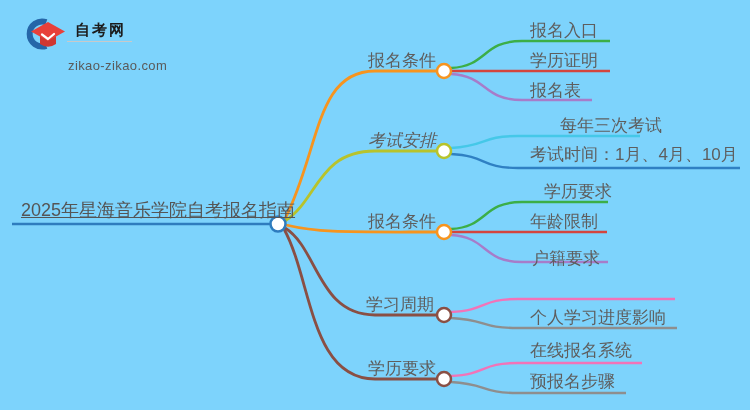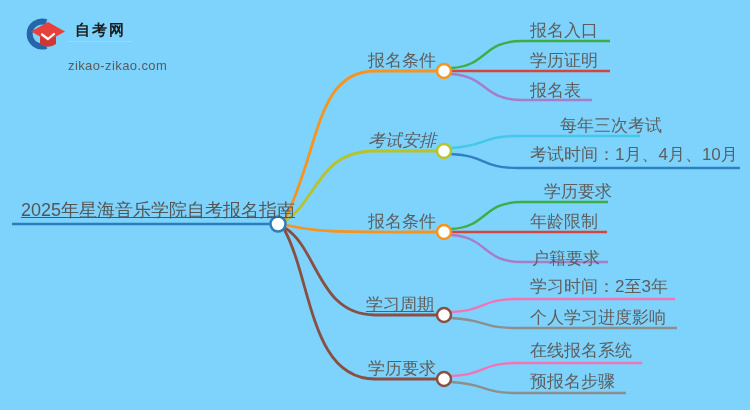--- a/index.html
+++ b/index.html
@@ -97,33 +97,32 @@
     <div class="logo-name">自考网</div>
     <div class="logo-divider"></div>
     <div class="logo-url">zikao-zikao.com</div>
   </div>
 
   <div class="central-label">2025年星海音乐学院自考报名指南</div>
 
   <div class="label" style="left:368px; top:52px;">报名条件</div>
   <div class="label" style="left:368px; top:132px;font-style:italic;">考试安排</div>
   <div class="label" style="left:368px; top:213px;">报名条件</div>
-  <div class="label" style="left:366px; top:296px;text-decoration:underline;">学习周期</div>
+  <div class="label" style="left:366px; top:296px;">学习周期</div>
   <div class="label" style="left:368px; top:360px;">学历要求</div>
 
   <div class="label" style="left:530px; top:22px;">报名入口</div>
   <div class="label" style="left:530px; top:52px;">学历证明</div>
   <div class="label" style="left:530px; top:82px;">报名表</div>
 
   <div class="label" style="left:560px; top:117px;">每年三次考试</div>
   <div class="label" style="left:530px; top:146px;">考试时间：1月、4月、10月</div>
 
   <div class="label" style="left:544px; top:183px;">学历要求</div>
   <div class="label" style="left:530px; top:213px;">年龄限制</div>
   <div class="label" style="left:532px; top:243px;margin-top:7px;">户籍要求</div>
 
-  <div class="label" style="left:530px; top:278px;">学习时间：2至3年</div>
   <div class="label" style="left:530px; top:309px;">个人学习进度影响</div>
 
   <div class="label" style="left:530px; top:342px;">在线报名系统</div>
   <div class="label" style="left:530px; top:373px;">预报名步骤</div>
 
 </div>
 
 </body></html>

